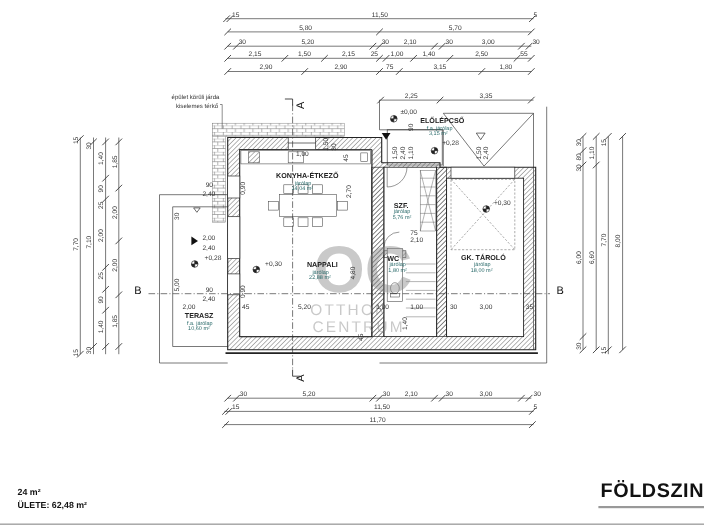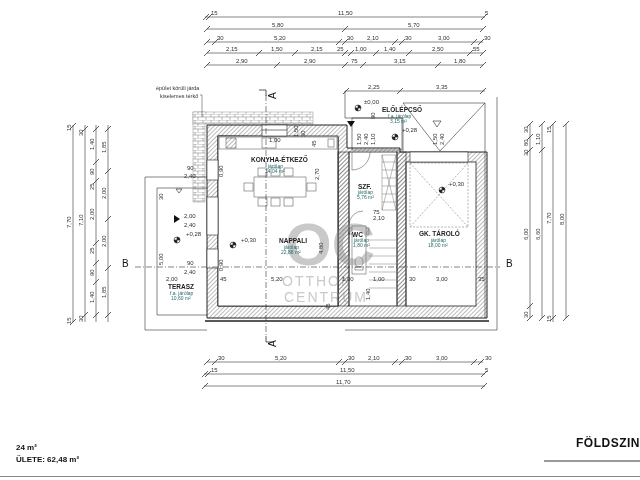--- a/index.html
+++ b/index.html
@@ -4,21 +4,21 @@
 <style>
   html,body{margin:0;padding:0;background:#fff;}
   body{width:640px;height:480px;overflow:hidden;position:relative;font-family:"Liberation Sans",sans-serif;}
   #plan{position:absolute;left:0;top:0;}
   .dim{font-family:"Liberation Sans",sans-serif;font-size:6px;fill:#333;}
   .room{font-family:"Liberation Sans",sans-serif;font-size:6.5px;font-weight:bold;fill:#222;}
   .sub{font-family:"Liberation Sans",sans-serif;font-size:5px;fill:#2a6a6a;}
   .note{font-family:"Liberation Sans",sans-serif;font-size:5.5px;fill:#333;}
   .sec{font-family:"Liberation Sans",sans-serif;font-size:10px;fill:#111;}
   .wm{font-family:"Liberation Sans",sans-serif;fill:#888;opacity:0.45;}
-  .title{position:absolute;right:0;top:436px;font-size:12px;font-weight:bold;color:#111;letter-spacing:0.5px;}
+  .title{position:absolute;right:0;top:436px;font-size:18px;font-weight:bold;color:#111;letter-spacing:0.5px;}
   .title-rule{position:absolute;right:0;top:460px;width:96px;height:2px;background:#999;}
   .area{position:absolute;left:16px;font-size:8px;font-weight:bold;color:#111;}
   .bottom-rule{position:absolute;left:0;top:476px;width:640px;height:1px;background:#888;}
 </style>
 </head>
 <body>
 
 <svg id="plan" width="640" height="480" viewBox="0 0 640 480">
   <defs>
     <pattern id="hatch" width="3" height="3" patternUnits="userSpaceOnUse" patternTransform="rotate(45)">

